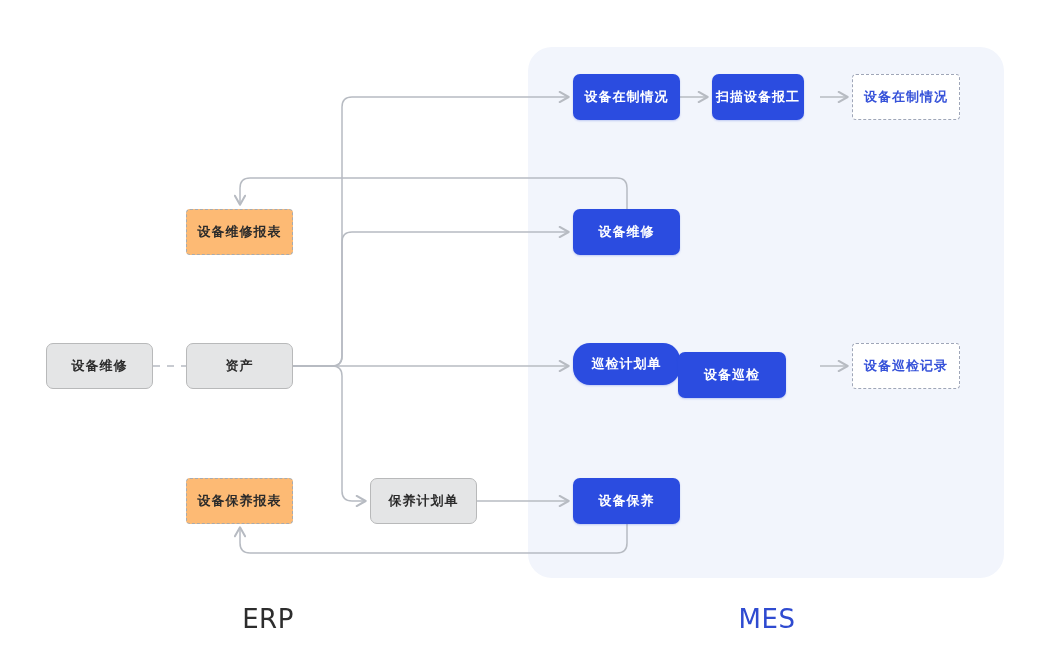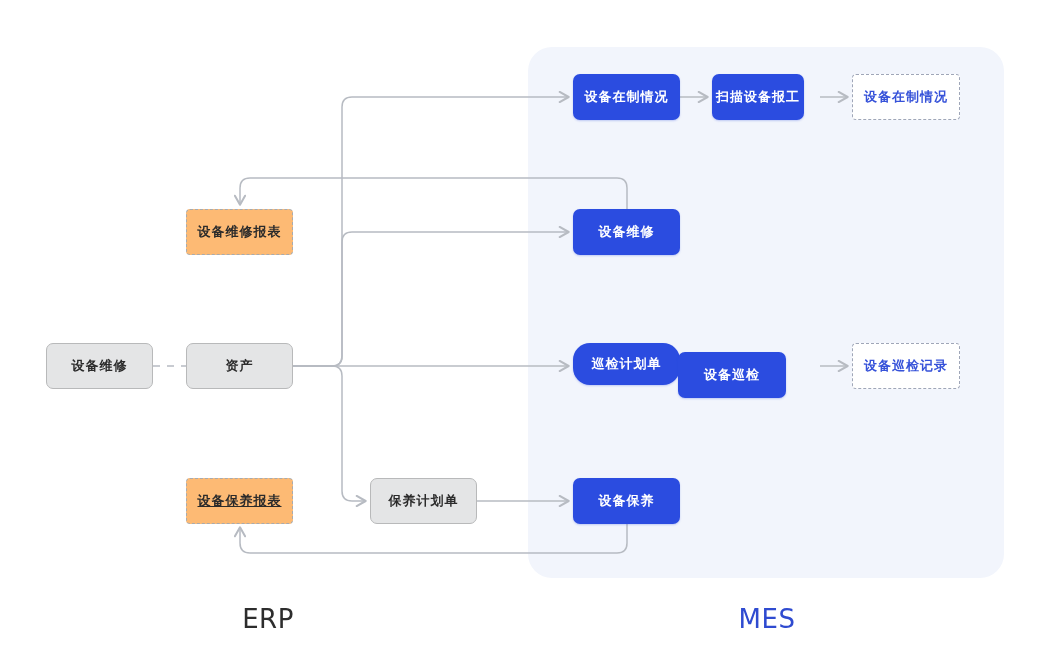--- a/index.html
+++ b/index.html
@@ -44,21 +44,21 @@
       <path d="M 680 366 L 707 366" fill="none" stroke="#b7bbc2" stroke-width="1.5" marker-end="url(#arrow)"></path>
       <path d="M 820 366 L 847 366" fill="none" stroke="#b7bbc2" stroke-width="1.5" marker-end="url(#arrow)"></path>
       <path d="M 477 501 L 568 501" fill="none" stroke="#b7bbc2" stroke-width="1.5" marker-end="url(#arrow)"></path>
       <path d="M 627 209 L 627 188 Q 627 178 617 178 L 250 178 Q 240 178 240 188 L 240 204" fill="none" stroke="#b7bbc2" stroke-width="1.5" marker-end="url(#arrow)"></path>
       <path d="M 627 524 L 627 543 Q 627 553 617 553 L 250 553 Q 240 553 240 543 L 240 528" fill="none" stroke="#b7bbc2" stroke-width="1.5" marker-end="url(#arrow)"></path>
     </svg>
   <div id="node-layer">
       <div class="node node-gray" style="left: 46px; top: 343px; width: 107px; height: 46px;">设备维修</div>
       <div class="node node-gray" style="left: 186px; top: 343px; width: 107px; height: 46px;">资产</div>
       <div class="node node-dashed-gray" style="left: 186px; top: 209px; width: 107px; height: 46px;">设备维修报表</div>
-      <div class="node node-dashed-gray" style="left: 186px; top: 478px; width: 107px; height: 46px; text-decoration: underline;">设备保养报表</div>
+      <div class="node node-dashed-gray" style="left: 186px; top: 478px; width: 107px; height: 46px;">设备保养报表</div>
       <div class="node node-gray" style="left: 370px; top: 478px; width: 107px; height: 46px;">保养计划单</div>
       <div class="node node-blue" style="left: 573px; top: 74px; width: 107px; height: 46px;">设备在制情况</div>
       <div class="node node-blue" style="left: 712px; top: 74px; width: 92px; height: 46px;">扫描设备报工</div>
       <div class="node node-dashed-blue" style="left: 852px; top: 74px; width: 108px; height: 46px;">设备在制情况</div>
       <div class="node node-blue" style="left: 573px; top: 209px; width: 107px; height: 46px;">设备维修</div>
       <div class="node node-blue" style="left: 573px; top: 343px; width: 107px; height: 42px; border-radius: 17px;">巡检计划单</div>
       <div class="node node-blue" style="left: 678px; top: 343px; width: 108px; height: 46px; margin-top: 9px;">设备巡检</div>
       <div class="node node-dashed-blue" style="left: 852px; top: 343px; width: 108px; height: 46px;">设备巡检记录</div>
       <div class="node node-blue" style="left: 573px; top: 478px; width: 107px; height: 46px;">设备保养</div>
     </div>

